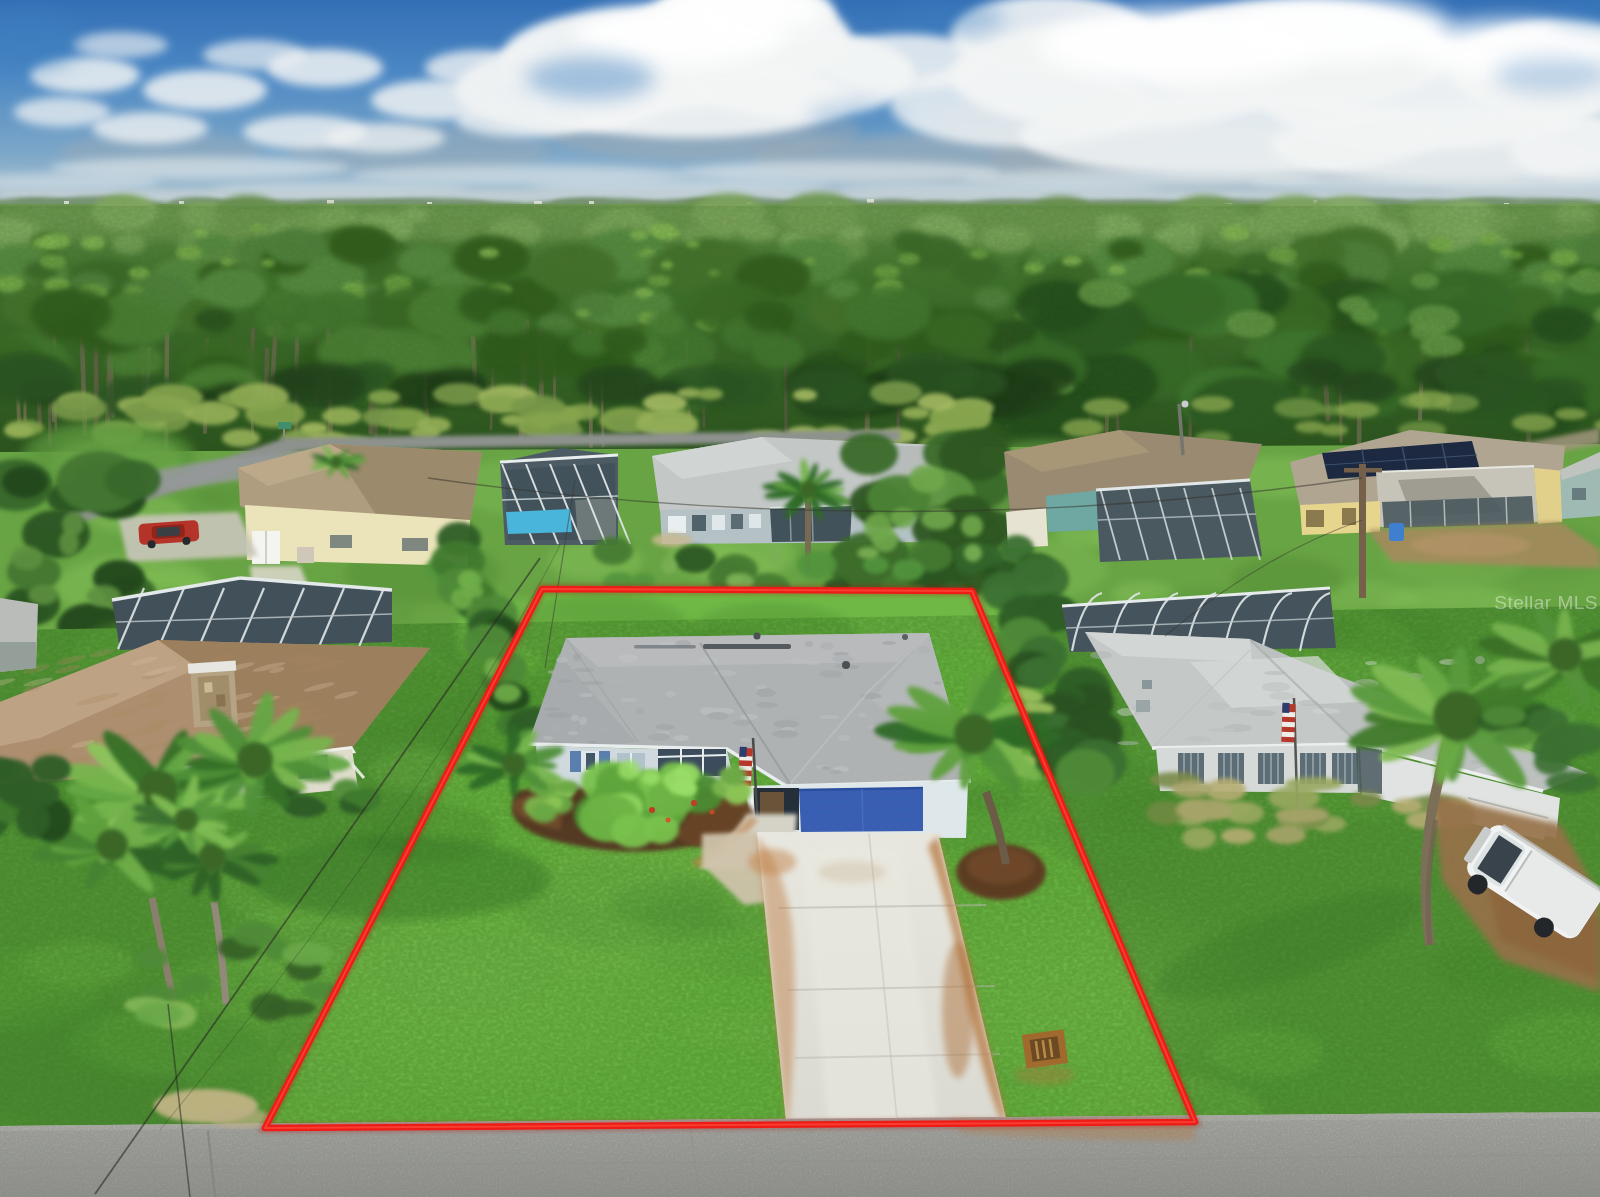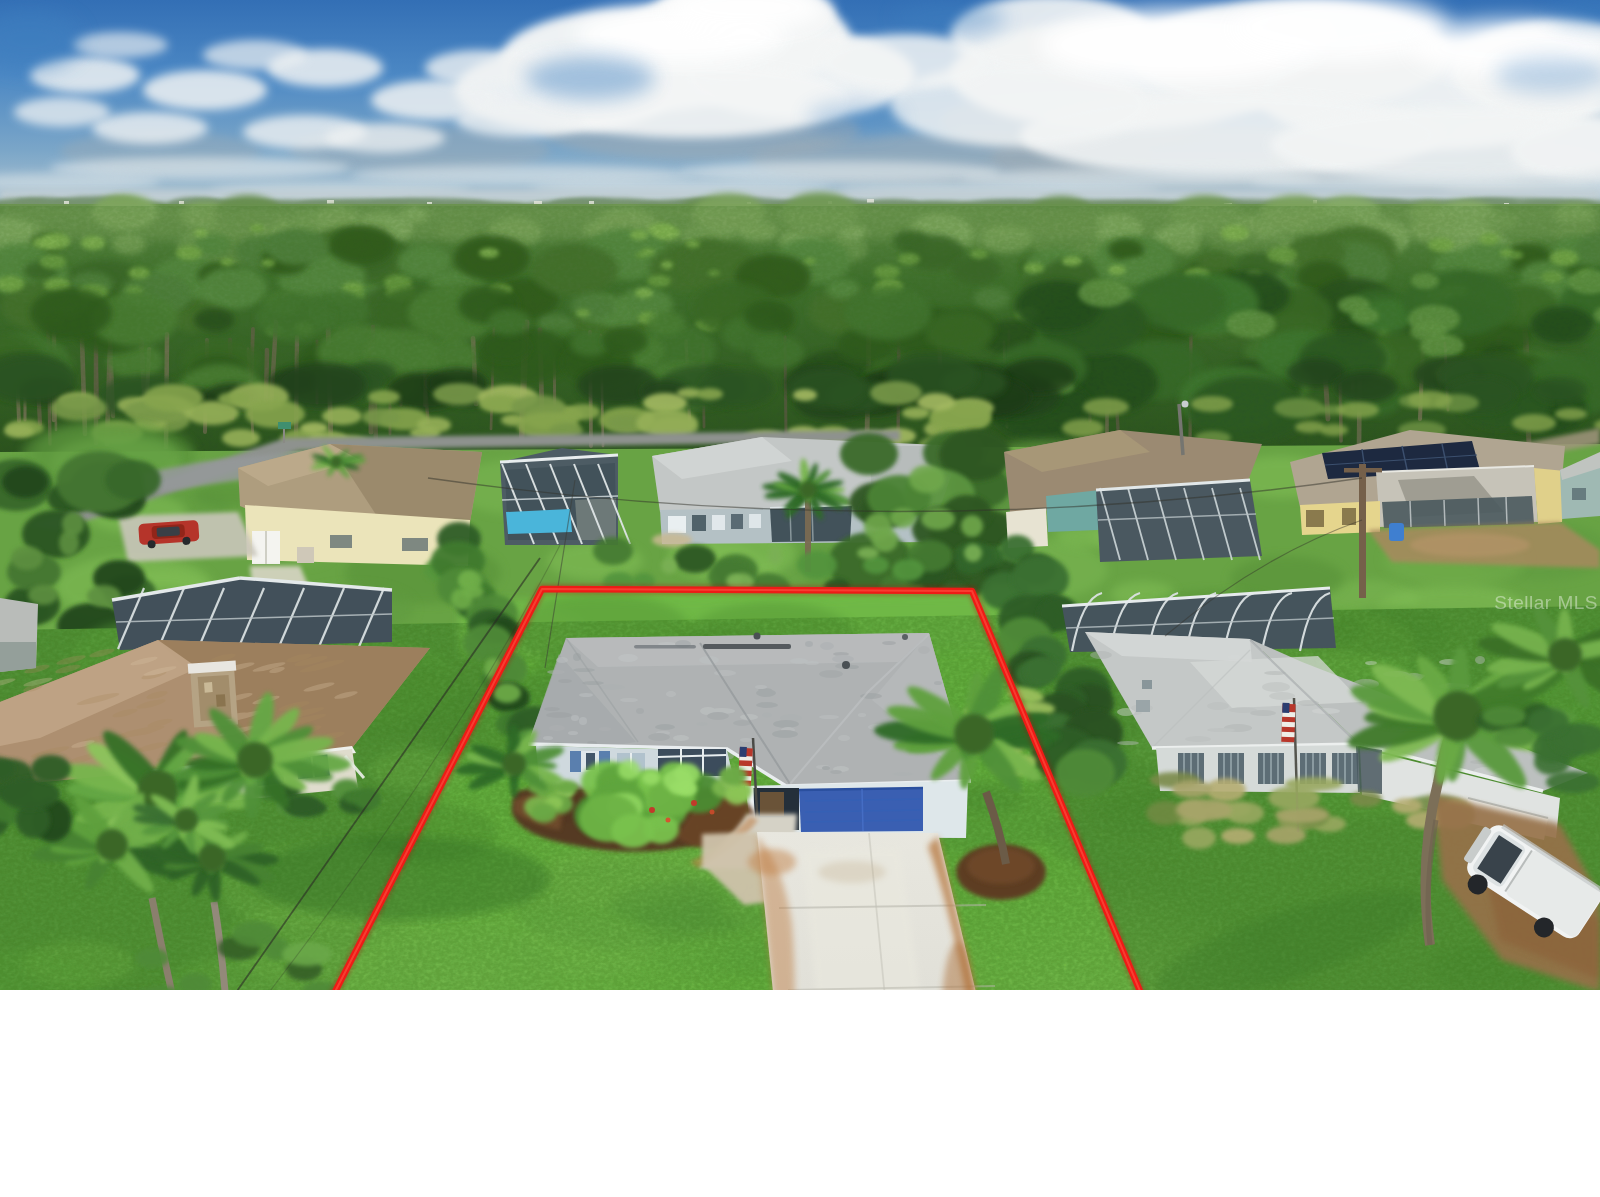--- a/index.html
+++ b/index.html
@@ -1,15 +1,15 @@
 <!DOCTYPE html>
 <html><head><meta charset="utf-8">
 <style>
 html,body{margin:0;padding:0;}
-#scene{width:1600px;height:990px;position:relative;overflow:hidden;font-family:"Liberation Sans",sans-serif;background:#d946ef;}
+#scene{width:1600px;height:1197px;position:relative;overflow:hidden;font-family:"Liberation Sans",sans-serif;background:#d946ef;}
 </style></head><body>
 
 <div id="scene">
 <svg width="1600" height="1197" viewBox="0 0 1600 1197">
 <defs>
 <linearGradient id="skyg" x1="0" y1="0" x2="0" y2="1">
  <stop offset="0" stop-color="#336fb5"></stop>
  <stop offset="0.35" stop-color="#4c88c4"></stop>
  <stop offset="0.7" stop-color="#7ba6c8"></stop>
  <stop offset="1" stop-color="#b7c9d2"></stop>

